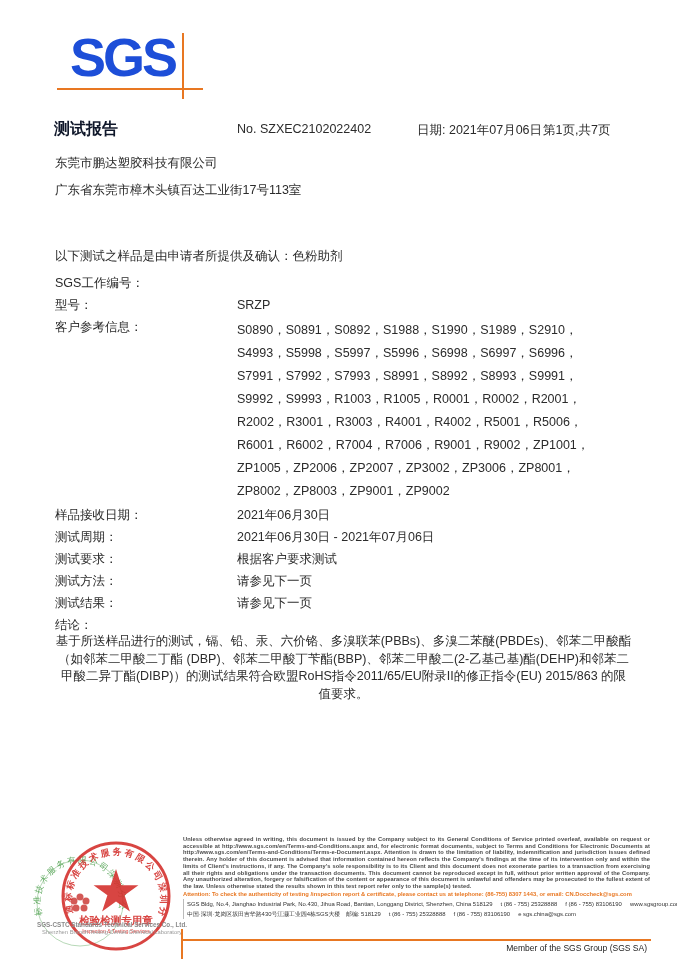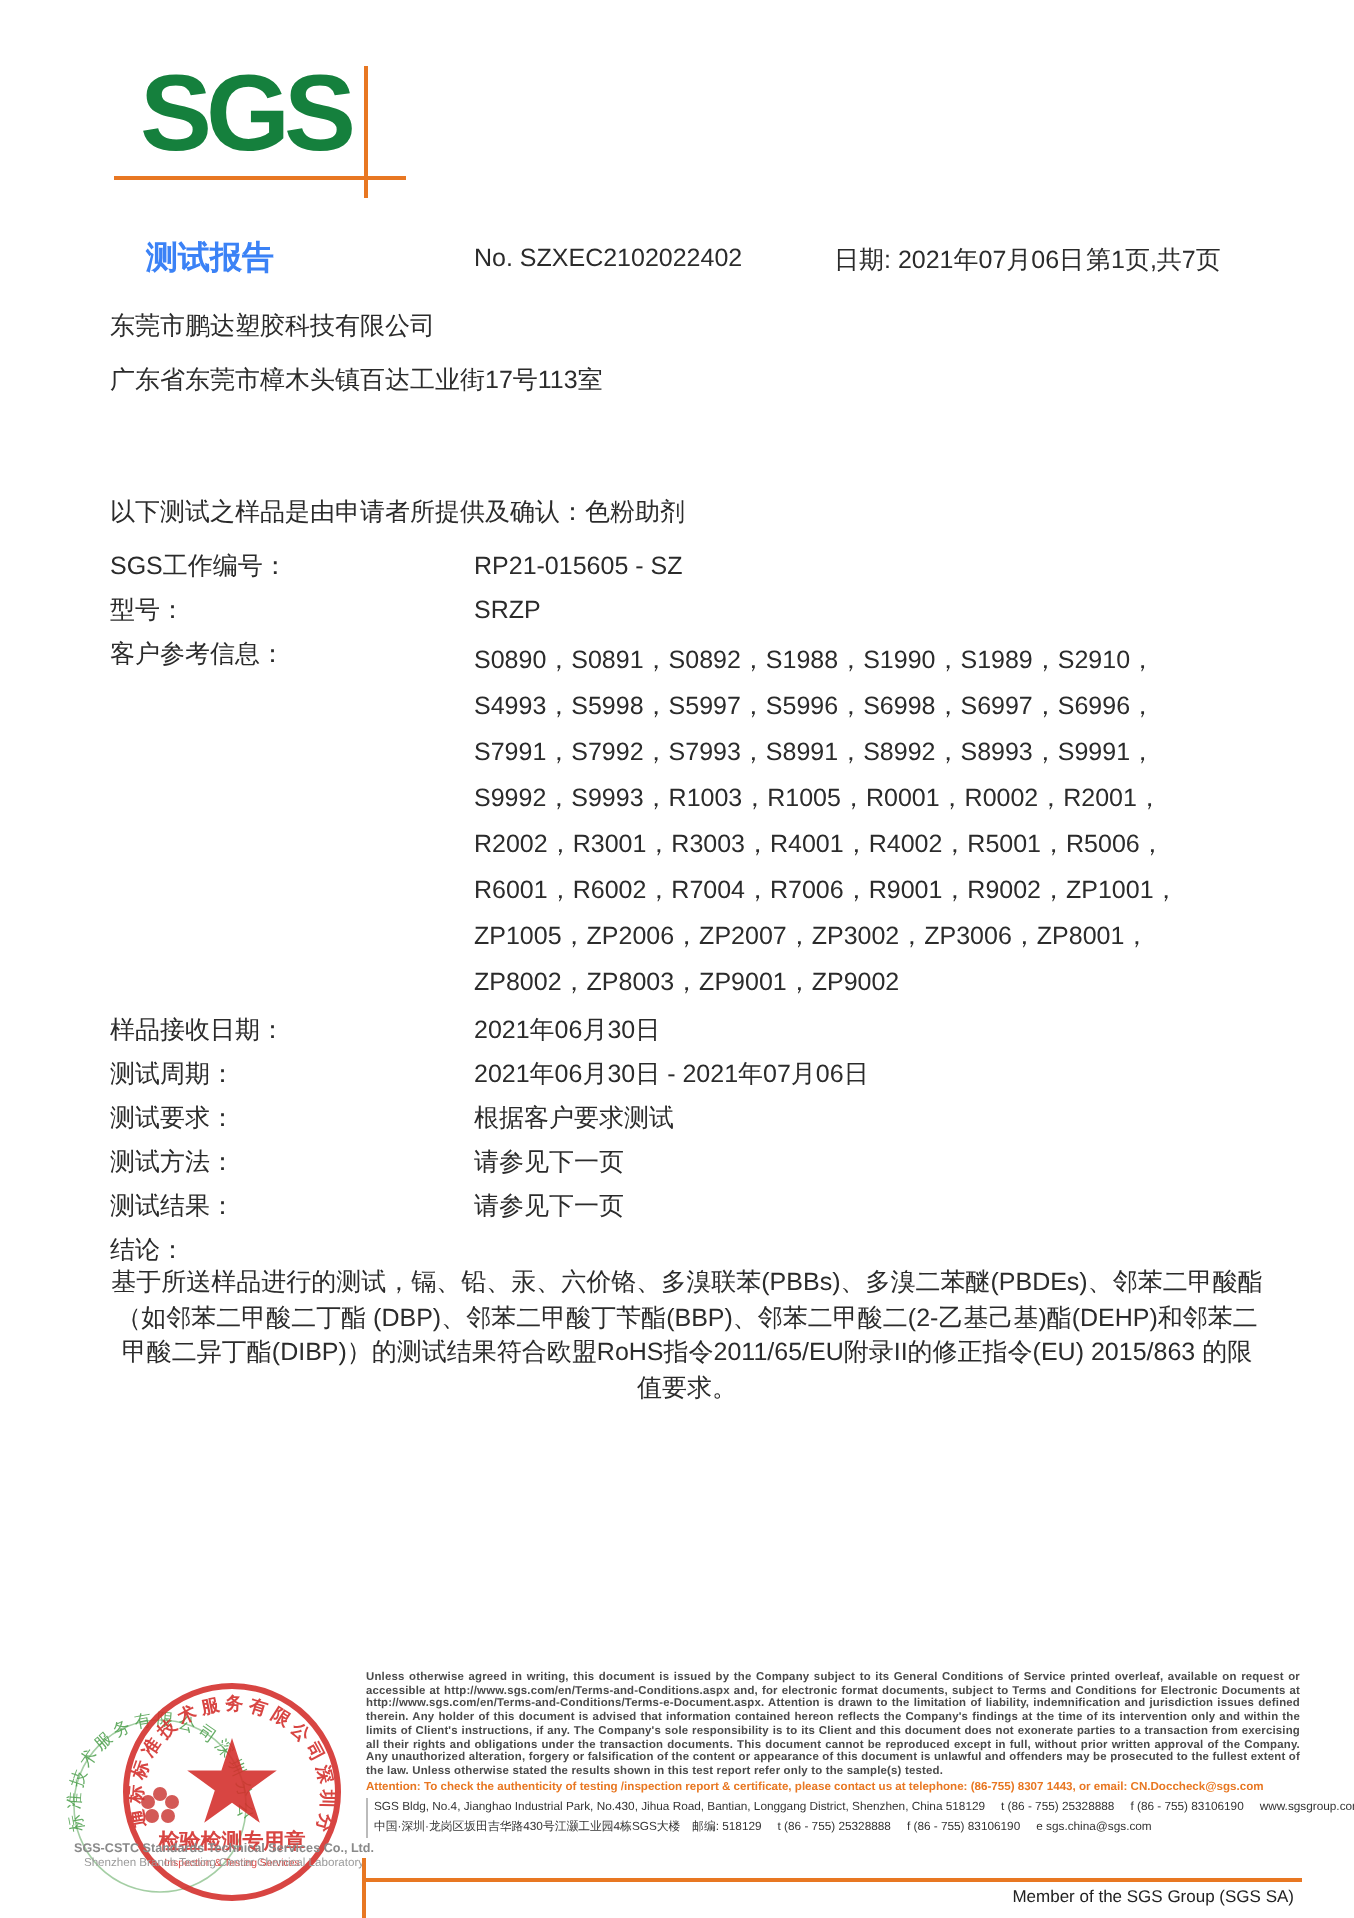--- a/index.html
+++ b/index.html
@@ -1,26 +1,26 @@
 <!DOCTYPE html>
 <html><head>
 <meta charset="utf-8">
 <style>
   html,body{margin:0;padding:0;background:#e9e9e9;}
   .page{position:relative;width:677px;height:959px;background:#fff;margin:0 auto;
         font-family:"Liberation Sans","DejaVu Sans",sans-serif;color:#2b2b2b;overflow:hidden;}
 
   
   .logo-text{position:absolute;left:70px;top:26px;font-size:54px;font-weight:bold;
-             color:#15803d;letter-spacing:-3px;line-height:62px;}
+             color:#1d4ed8;letter-spacing:-3px;line-height:62px;}
   .logo-hline{position:absolute;left:57px;top:88px;width:146px;height:2px;background:#e87722;}
   .logo-vline{position:absolute;left:182px;top:33px;width:2px;height:66px;background:#e87722;}
 
   
-  .hdr-title{position:absolute;left:73px;top:119px;font-size:16px;font-weight:bold;color:#3b82f6;}
+  .hdr-title{position:absolute;left:54px;top:119px;font-size:16px;font-weight:bold;color:#0f172a;}
   .hdr-no{position:absolute;left:237px;top:122px;font-size:12.5px;}
   .hdr-date{position:absolute;left:417px;top:122px;font-size:12.5px;text-align:center;}
   .hdr-page{position:absolute;left:543px;top:122px;font-size:12.5px;}
   .co-name{position:absolute;left:55px;top:155px;font-size:12.5px;}
   .co-addr{position:absolute;left:55px;top:182px;font-size:12.5px;}
 
   
   .doc-body{position:absolute;left:55px;top:249px;width:577px;font-size:12.5px;}
   .intro{margin-bottom:11px;line-height:15px;}
   .row{display:flex;margin-bottom:6px;line-height:16px;}
@@ -63,21 +63,20 @@
   <div class="hdr-date">日期: 2021年07月06日</div>
   <div class="hdr-page">第1页,共7页</div>
   <div class="co-name">东莞市鹏达塑胶科技有限公司</div>
   <div class="co-addr">广东省东莞市樟木头镇百达工业街17号113室</div>
 
   <div class="doc-body">
     <div class="intro">以下测试之样品是由申请者所提供及确认：色粉助剂</div>
 
     <div class="row">
       <div class="label">SGS工作编号：</div>
-      <div class="value">RP21-015605 - SZ</div>
     </div>
     <div class="row">
       <div class="label">型号：</div>
       <div class="value">SRZP</div>
     </div>
     <div class="row codes">
       <div class="label">客户参考信息：</div>
       <div class="value">
         <div>S0890，S0891，S0892，S1988，S1990，S1989，S2910，</div>
         <div>S4993，S5998，S5997，S5996，S6998，S6997，S6996，</div>

